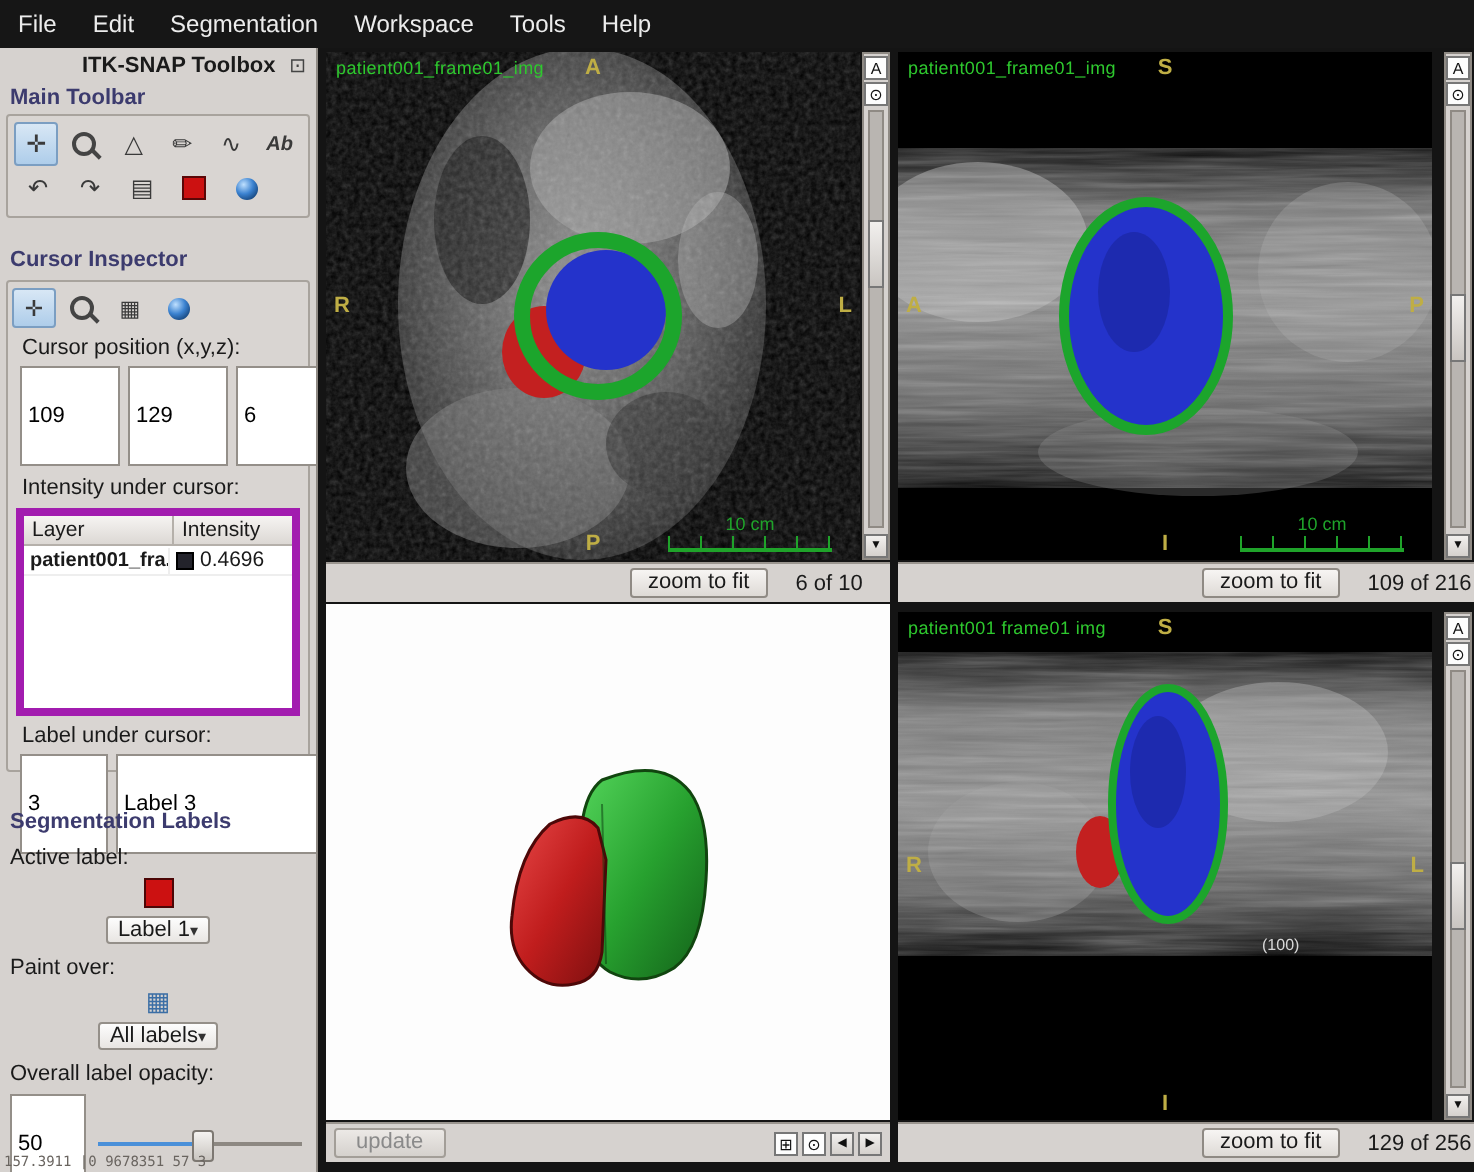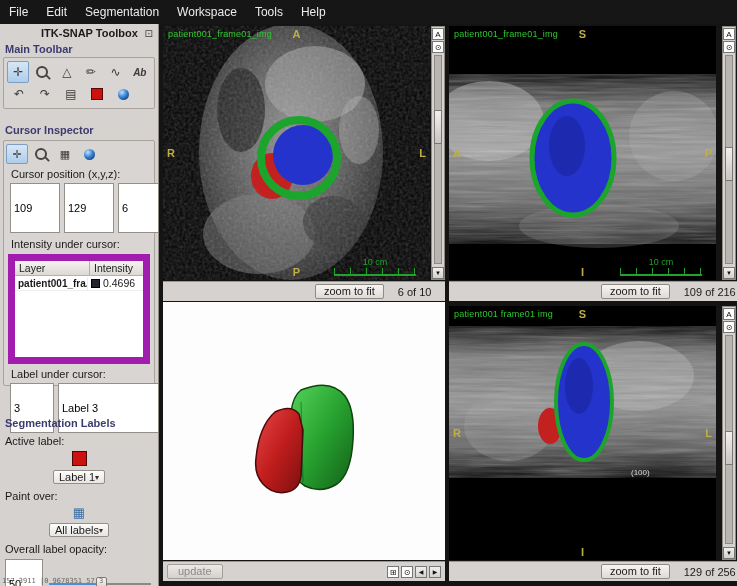--- a/index.html
+++ b/index.html
@@ -29,21 +29,21 @@
   .mag::after{content:"";position:absolute;width:6px;height:2px;background:#444;transform:rotate(45deg);right:-5px;bottom:-2px;}
   .chip-red{width:10px;height:10px;background:#cc1111;border:1px solid #5a0707;display:inline-block;}
   .sphere{width:11px;height:11px;border-radius:50%;display:inline-block;
           background:radial-gradient(circle at 35% 30%, #bfe0ff, #3b82d0 45%, #1c4f8a 75%, #0e2f55);}
   .field-label{padding:4px 5px 2px;font-size:11px;}
   .inputs-row{display:flex;gap:4px;padding:1px 4px;}
   .num-input{width:42px;height:16px;border:1px solid #948f89;background:#fff;font-size:11px;padding:16px 3px;
              font-family:"Liberation Sans","DejaVu Sans",sans-serif;}
   .inspector-box{margin:2px 3px 0;background:#d9d5d2;border:1px solid #a8a39d;border-radius:2px;
                  padding:3px 2px;height:238px;}
-  .intab{margin:2px 2px 0;border:7px solid #a21caf;background:#fff;height:96px;overflow:hidden;}
+  .intab{margin:2px 2px 0;border:4px solid #a21caf;background:#fff;height:96px;overflow:hidden;}
   .intab-header{display:flex;background:linear-gradient(#f6f4f2,#dcd8d4);border-bottom:1px solid #b5b0aa;}
   .intab-header span{padding:1px 4px;font-size:10.5px;}
   .col-layer{width:66px;border-right:1px solid #b5b0aa;}
   .col-int{flex:1;}
   .intab-row{display:flex;align-items:center;border-bottom:1px solid #eee;}
   .cell-layer{width:66px;padding:1px 3px;font-weight:bold;font-size:10px;white-space:nowrap;overflow:hidden;border-right:1px solid #eee;}
   .cell-int{flex:1;display:flex;align-items:center;gap:3px;padding:1px 3px;font-size:10.5px;}
   .swatch-dark{width:7px;height:7px;background:#23232b;border:1px solid #000;display:inline-block;}
   .combo-row{display:flex;align-items:center;gap:4px;padding:2px 22px;flex-direction:column;}
   .combo{flex:1;display:flex;align-items:center;justify-content:space-between;border:1px solid #948f89;
@@ -179,21 +179,21 @@
           </span>
         </div>
       </div>
       <div class="field-label">Label under cursor:</div>
       <div class="inputs-row">
         <input class="num-input" style="width: 36px;" value="3">
         <input class="num-input" style="width: 96px;" value="Label 3">
       </div>
     </div>
 
-    <div class="section-label" style="margin-top:28px;">Segmentation Labels</div>
+    <div class="section-label" style="margin-top:16px;">Segmentation Labels</div>
     <div class="field-label">Active label:</div>
     <div class="combo-row">
       <span class="label-swatch"></span>
       <div class="combo">
         <span>Label 1</span>
         <span class="combo-arrow">▾</span>
       </div>
     </div>
     <div class="field-label">Paint over:</div>
     <div class="combo-row">

